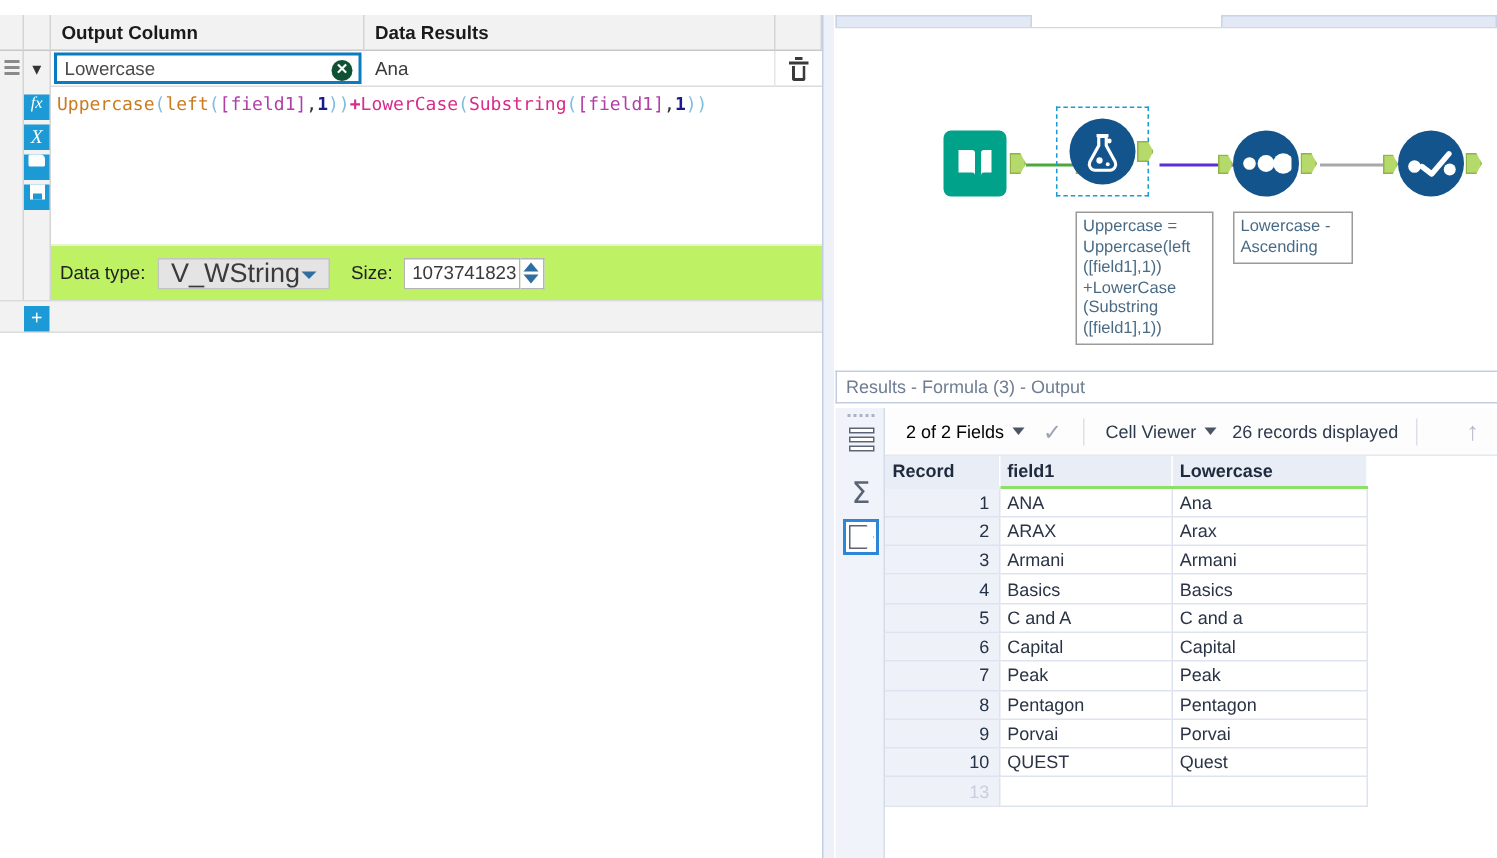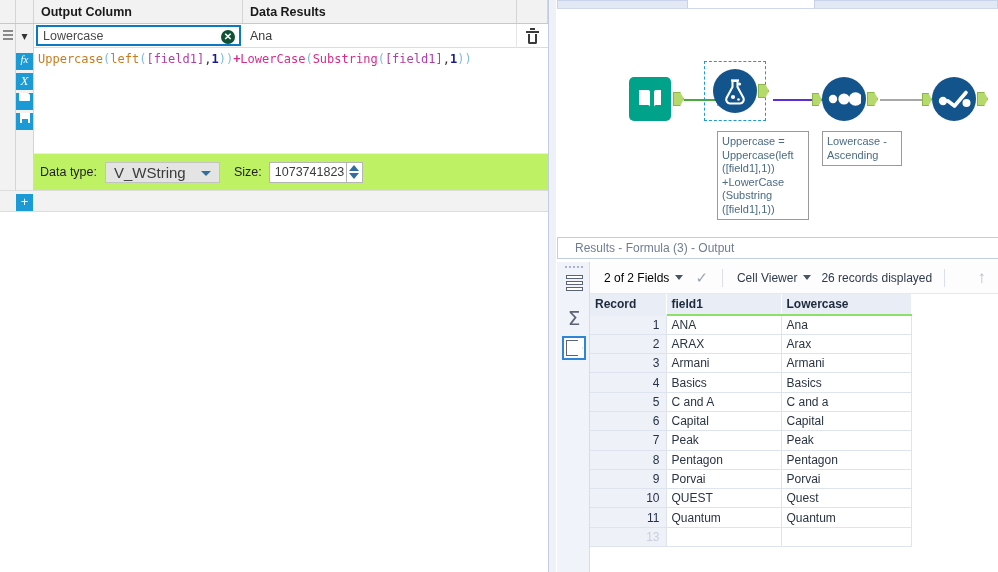--- a/index.html
+++ b/index.html
@@ -3,21 +3,21 @@
 <meta charset="utf-8">
 <style>
   * { box-sizing: border-box; margin:0; padding:0; }
   html, body {
     width: 998px; height: 572px;
     font-family: "Liberation Sans", sans-serif;
     font-size: 12px;
     background: #ffffff;
     overflow: hidden;
   }
-  #app { position: relative; width: 998px; height: 409px; }
+  #app { position: relative; width: 998px; height: 409px; margin-top: 10px; }
 
   
   #left-panel {
     position: absolute; left:0; top:0; width:556px; height:572px;
     background:#ffffff;
     border-right: 1px solid #9cb3cf;
   }
   .grid-header {
     position:absolute; left:0; top:0; width:548px; height:24px;
     background:#f2f2f2; border-bottom:1px solid #c8c8c8;
@@ -125,21 +125,21 @@
   #dtrow {
     position:absolute; left:34px; top:153px; width:514px; height:37px;
     background:#bef264; display:flex; align-items:center; padding-left:6px;
     border-top:1px solid #ececec;
   }
   .lbl { color:#222; font-size:12.5px; }
   .dd {
     margin-left:8px; width:115px; height:21px; background:#e4e4e4;
     border:1px solid #c3c3c3; display:flex; align-items:center;
     padding-left:8px; position:relative; cursor:pointer; color:#3b3b3b;
-    font-size:15px;
+    font-size:18px;
   }
   .dd .caret {
     position:absolute; right:8px; top:8px;
     border-left:5px solid transparent; border-right:5px solid transparent;
     border-top:5px solid #2f6e9e;
   }
   .sizelbl { margin-left:14px; }
   .sizebox {
     margin-left:7px; width:78px; height:21px; background:#fff;
     border:1px solid #b5b5b5; display:flex; align-items:center;
@@ -227,21 +227,21 @@
   #annot-formula { left:160px; top:122px; width:92px; }
   #annot-sort { left:265px; top:122px; width:80px; }
 
   
   #results {
     position:absolute; left:0; top:237px; width:441px; height:335px; background:#fff;
   }
   #results-titlebar {
     position:absolute; left:0; top:0; width:441px; height:22px;
     background:#fff; border:1px solid #c3cde0; border-right:0;
-    display:flex; align-items:center; padding-left:17px;
+    display:flex; align-items:center; padding-left:6px;
   }
   #results-title { color:#6f7d93; font-size:12px; }
 
   #results-body { position:absolute; left:0; top:25px; width:441px; height:310px; }
   #rail {
     position:absolute; left:0; top:0; width:33px; height:310px;
     background:#f0f3fa; border-right:1px solid #d5dcea;
   }
   .rail-dots { position:absolute; left:8px; top:4px; width:18px; height:4px;
     display:flex; justify-content:space-between; }
@@ -554,25 +554,20 @@
                   <td class="c-rec">9</td>
                   <td class="c-f1">Porvai</td>
                   <td class="c-lc">Porvai</td>
                 </tr>
                 <tr>
                   <td class="c-rec">10</td>
                   <td class="c-f1">QUEST</td>
                   <td class="c-lc">Quest</td>
                 </tr>
                 <tr>
-                  <td class="c-rec">11</td>
-                  <td class="c-f1">Quantum</td>
-                  <td class="c-lc">Quantum</td>
-                </tr>
-                <tr>
                   <td class="c-rec">13</td>
                   <td class="c-f1"></td>
                   <td class="c-lc"></td>
                 </tr>
               </tbody>
           </table>
         </div>
       </div>
     </div>
   </div>

